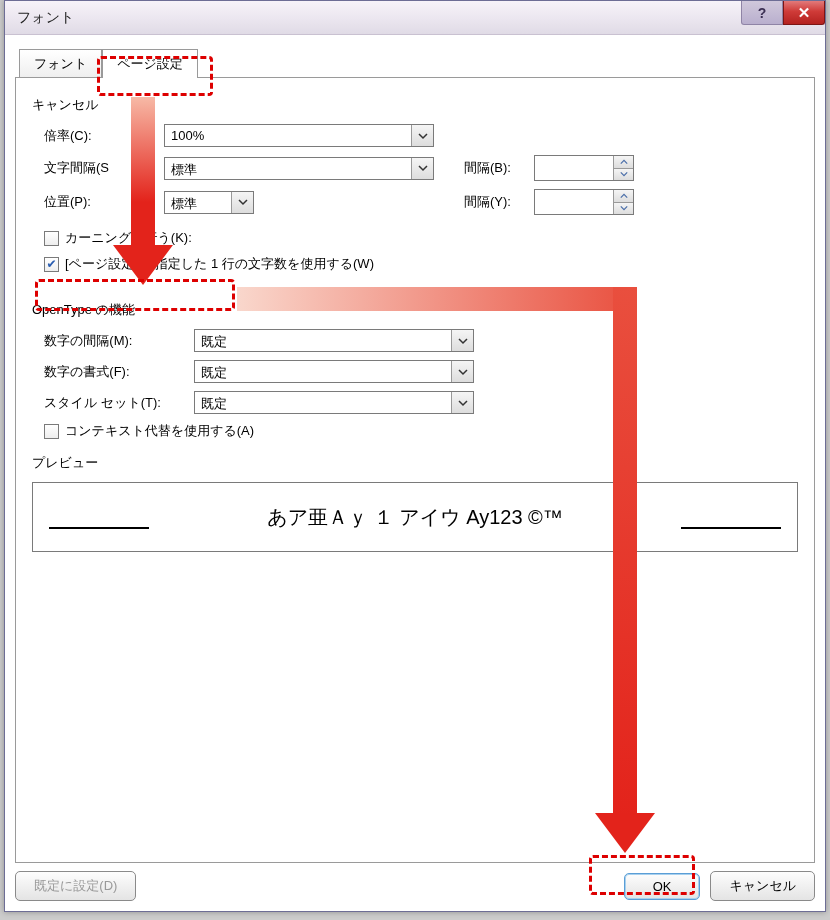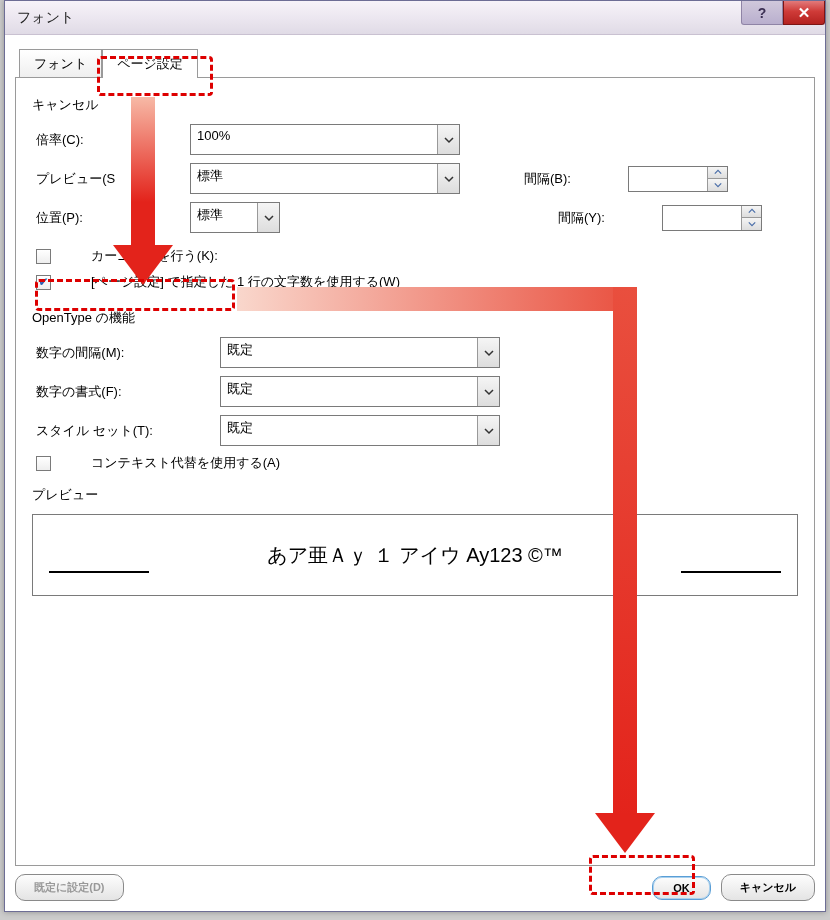--- a/index.html
+++ b/index.html
@@ -105,29 +105,28 @@
     overflow: hidden;
     position: relative;
   }
   .grp-title {
     font-size: 13px;
     margin: 4px 0 10px 0;
   }
   .row {
     display: flex;
     align-items: center;
-    margin: 8px 4px;
-    gap: 34px;
+    margin: 8px 12px;
   }
   .lbl { width: 120px; }
   .lbl2 { width: 70px; margin-left: 30px; }
   .combo-arrow {
     display: inline-flex;
     border: 1px solid #7a7a7a;
-    height: 31px;
+    height: 23px;
     background: #fff;
   }
   .combo-arrow .val { flex:1; padding:3px 6px; }
   .combo-arrow .dd {
     width: 22px;
     background: linear-gradient(to bottom,#f5f5f5,#ddd);
     border-left: 1px solid #999;
     display:flex;align-items:center;justify-content:center;
   }
   .dd svg { width:10px;height:10px; }
@@ -159,21 +158,21 @@
     margin-right: 6px;
   }
   .chk.checked::after{
     content:"✔";
     color:#2a5db0;
     font-size:12px;
     line-height:1;
   }
   .preview {
     border: 1px solid #7a7a7a;
-    height: 82px;
+    height: 70px;
     display:flex;align-items:center;justify-content:center;
     font-size: 20px;
     margin-top: 6px;
     position: relative;
   }
   .preview .uline {
     position:absolute;
     bottom:22px;
     border-bottom: 2px solid #000;
     width: 100px;
@@ -183,29 +182,28 @@
   .footer {
     display:flex;
     align-items:center;
     padding: 8px 0 0 0;
     gap: 10px;
   }
   .btn {
     border: 1px solid #8a8a8a;
     background: linear-gradient(to bottom,#fdfdfd,#e4e4e4);
     padding: 5px 18px;
-    font-size: 11px;
-    border-radius: 10px;
-    font-weight: bold;
+    font-size: 13px;
+    border-radius: 5px;
   }
   .btn.disabled { color:#999; }
   .btn.primary {
     border: 1px solid #5a9ed6;
     box-shadow: 0 0 0 1px #a8d0ee inset;
-    padding: 5px 20px;
+    padding: 5px 28px;
   }
   
   .hl {
     position: absolute;
     border: 3px dashed #dd0000;
     border-radius: 4px;
     pointer-events: none;
     z-index: 50;
   }
   
@@ -243,21 +241,21 @@
           <span class="val">100%</span>
           <span class="dd">
               <svg viewBox="0 0 10 10">
                 <path d="M1 3 L5 7 L9 3" fill="none" stroke="#333" stroke-width="1.5"></path>
               </svg>
             </span>
         </div>
       </div>
 
       <div class="row">
-        <span class="lbl"><span>プレビュー(S</span></span>
+        <span class="lbl"><span>文字間隔(S</span></span>
         <div class="combo-arrow" style="width:270px">
           <span class="val">標準</span>
           <span class="dd">
               <svg viewBox="0 0 10 10">
                 <path d="M1 3 L5 7 L9 3" fill="none" stroke="#333" stroke-width="1.5"></path>
               </svg>
             </span>
         </div>
         <span class="lbl2"><span>間隔(B):</span></span>
         <div class="spinner">
@@ -309,21 +307,21 @@
       <div class="row" style="margin-top:14px">
         <span class="chk"></span>
         <span><span>カーニングを行う(K):</span></span>
       </div>
 
       <div class="row">
         <span class="chk checked"></span>
         <span><span>[ページ設定] で指定した 1 行の文字数を使用する(W)</span></span>
       </div>
 
-      <div class="grp-title" style="margin-top:18px">OpenType の機能</div>
+      <div class="grp-title" style="margin-top:28px">OpenType の機能</div>
 
 
       <div class="row">
         <span class="lbl" style="width:150px">数字の間隔(M):</span>
         <div class="combo-arrow" style="width:280px">
           <span class="val">既定</span>
           <span class="dd">
               <svg viewBox="0 0 10 10">
                 <path d="M1 3 L5 7 L9 3" fill="none" stroke="#333" stroke-width="1.5"></path>
               </svg>

